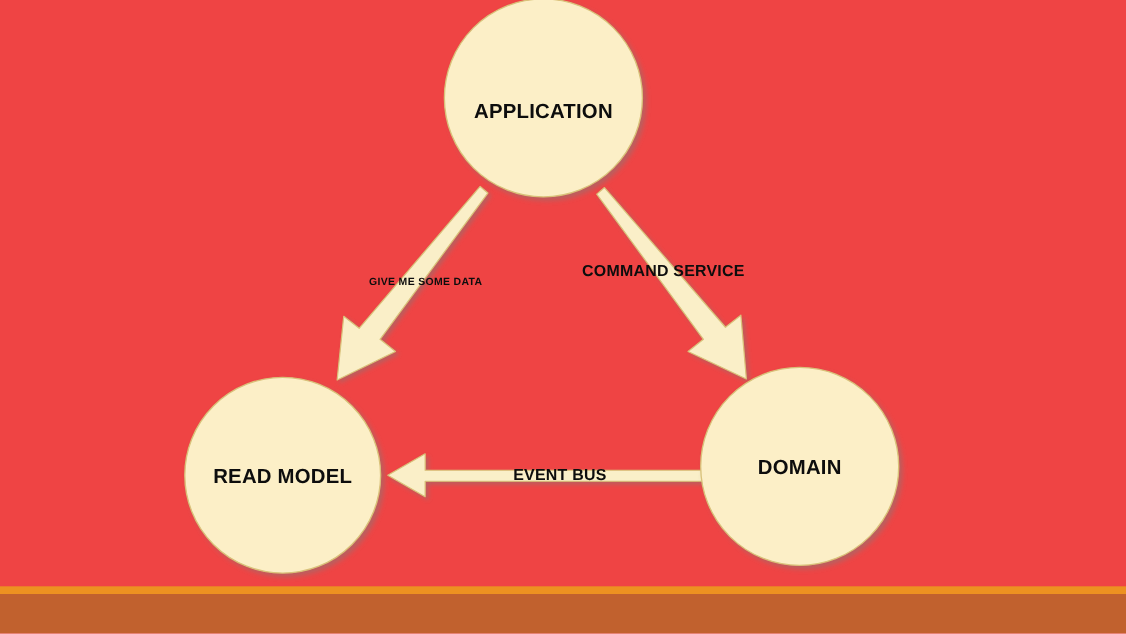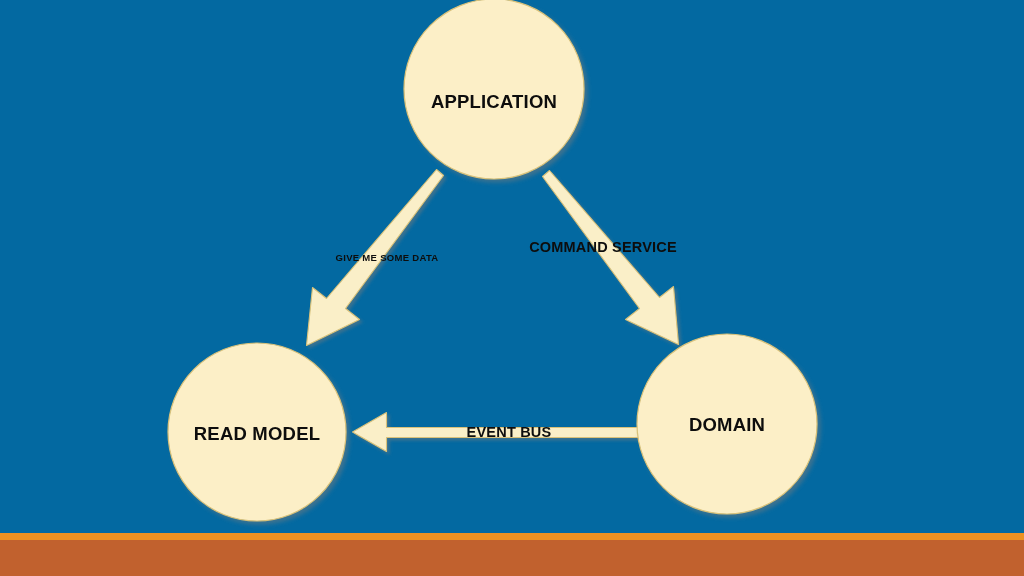--- a/index.html
+++ b/index.html
@@ -13,21 +13,21 @@
     font-family: "Liberation Sans", sans-serif;
     overflow: hidden;
     position: relative;
   }
   #slide {
     position: absolute;
     left: 0;
     top: 0;
     width: 1024px;
     height: 576px;
-    background: #0369a1;
+    background: #ef4444;
   }
   #diagram-svg {
     position: absolute;
     left: 0;
     top: 0;
     width: 1024px;
     height: 576px;
     display: block;
   }
   .node-label {

